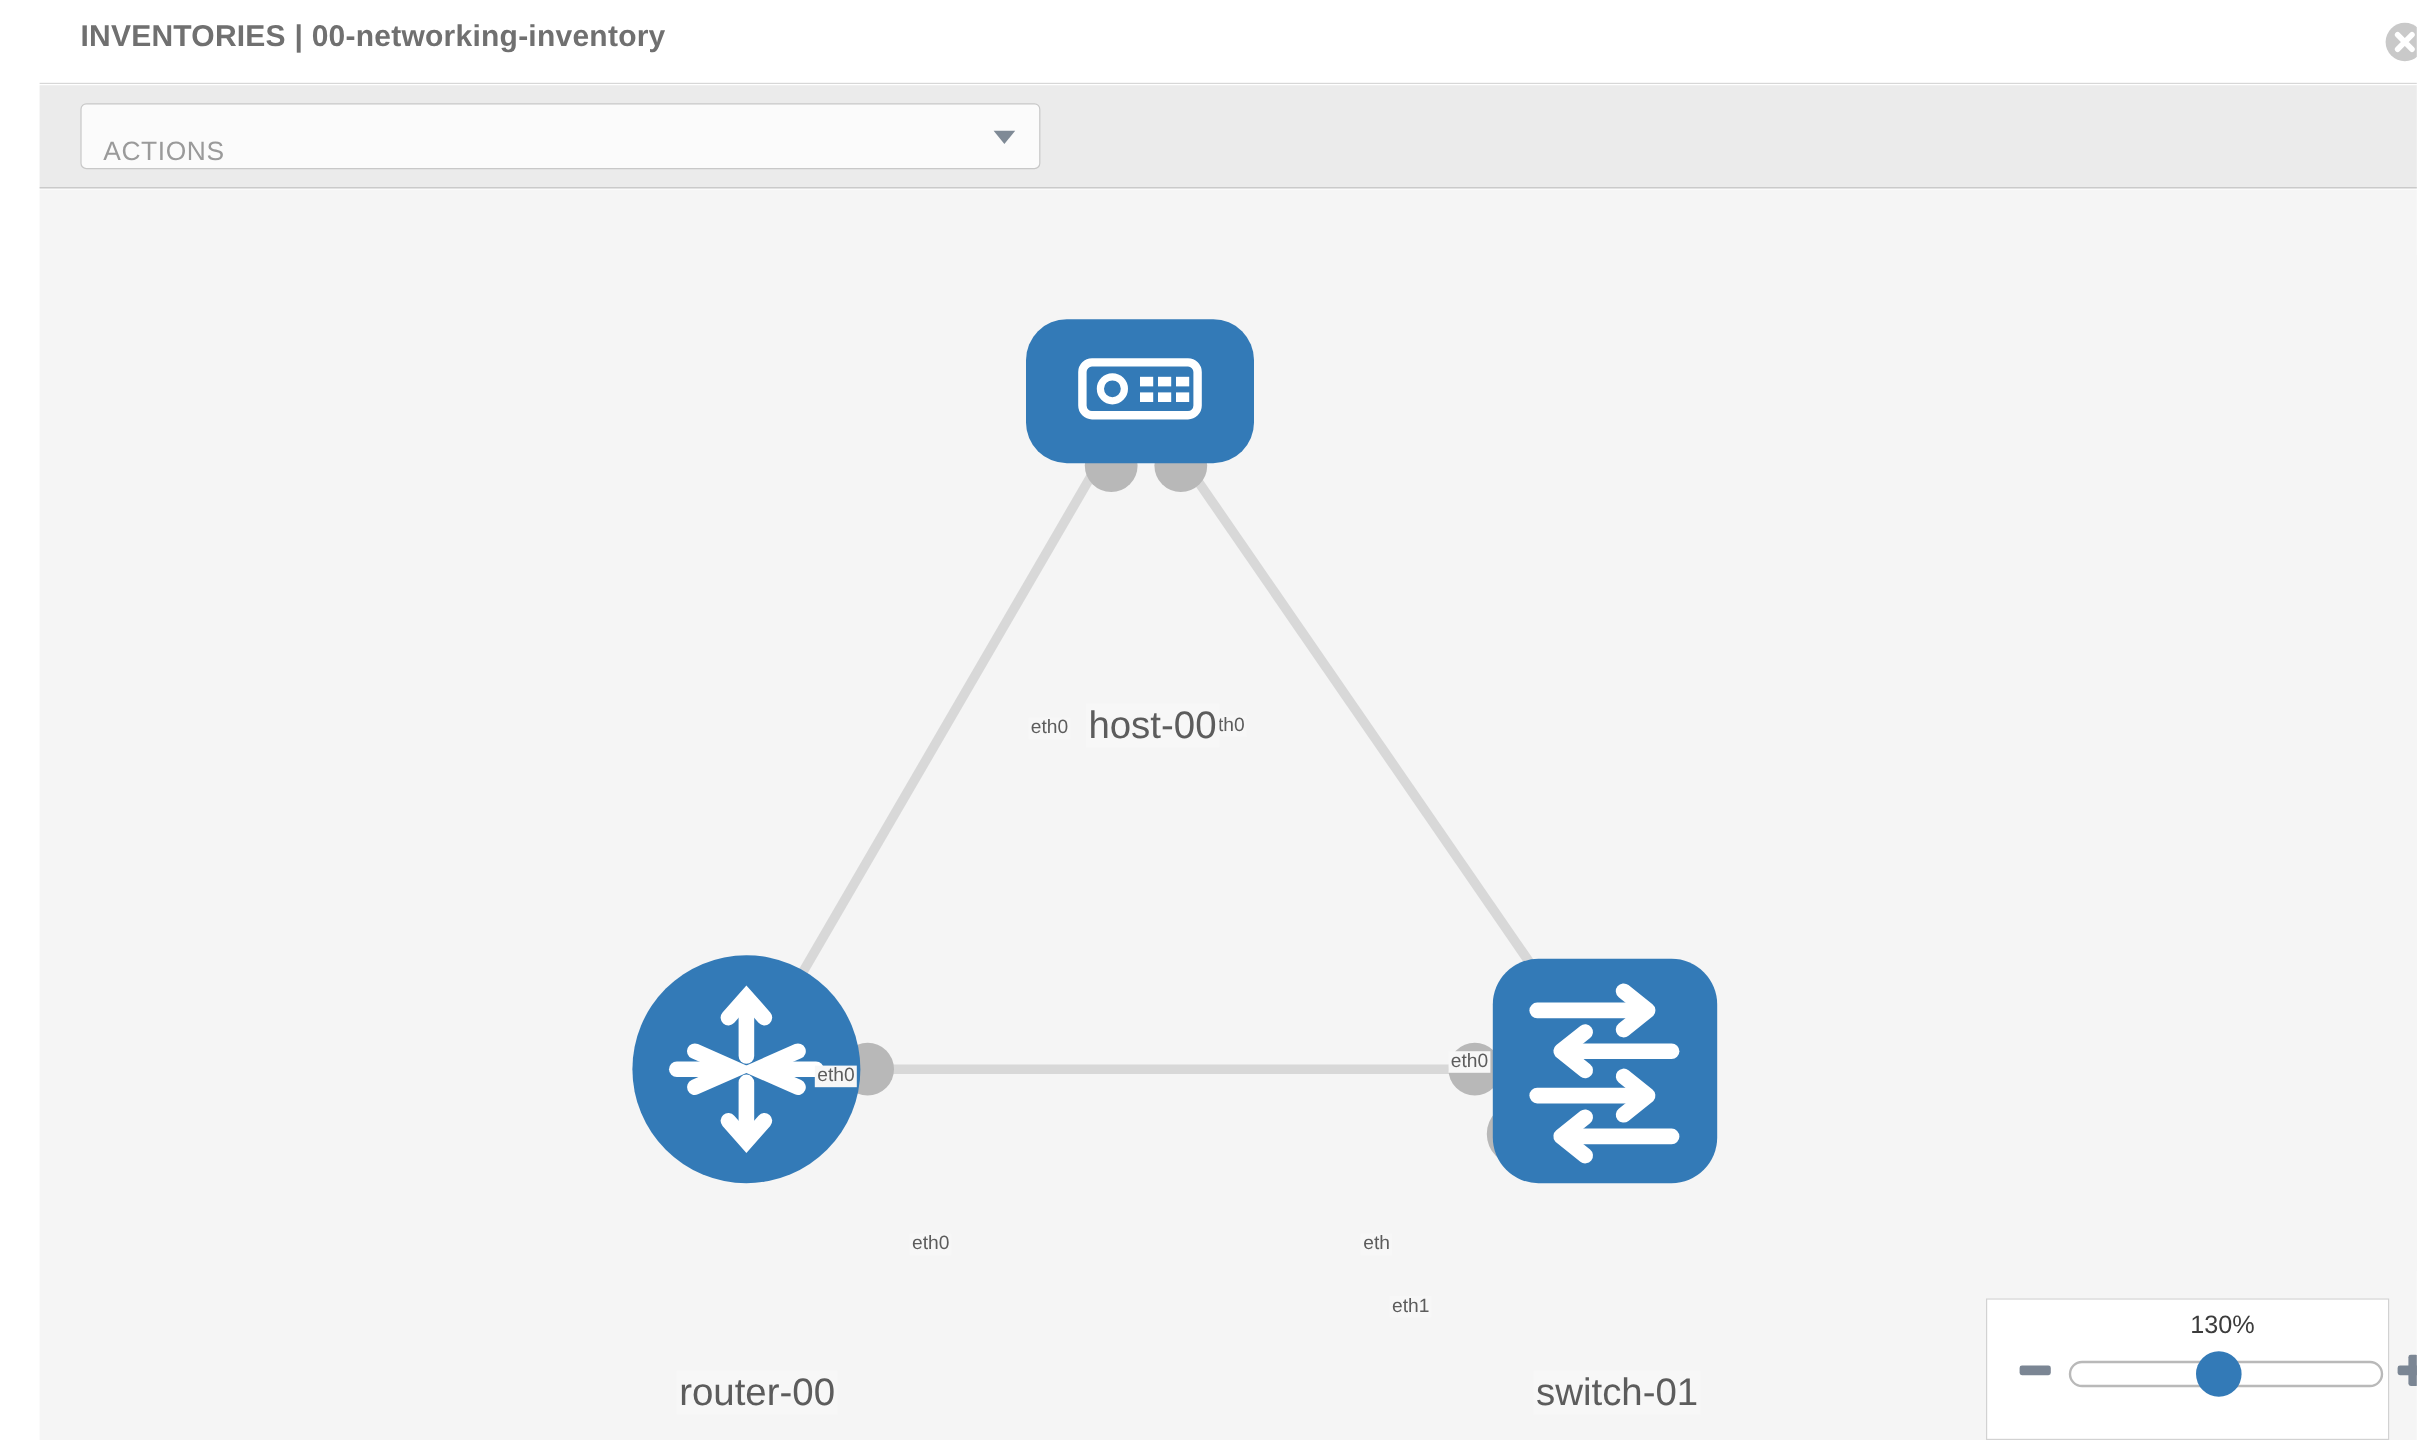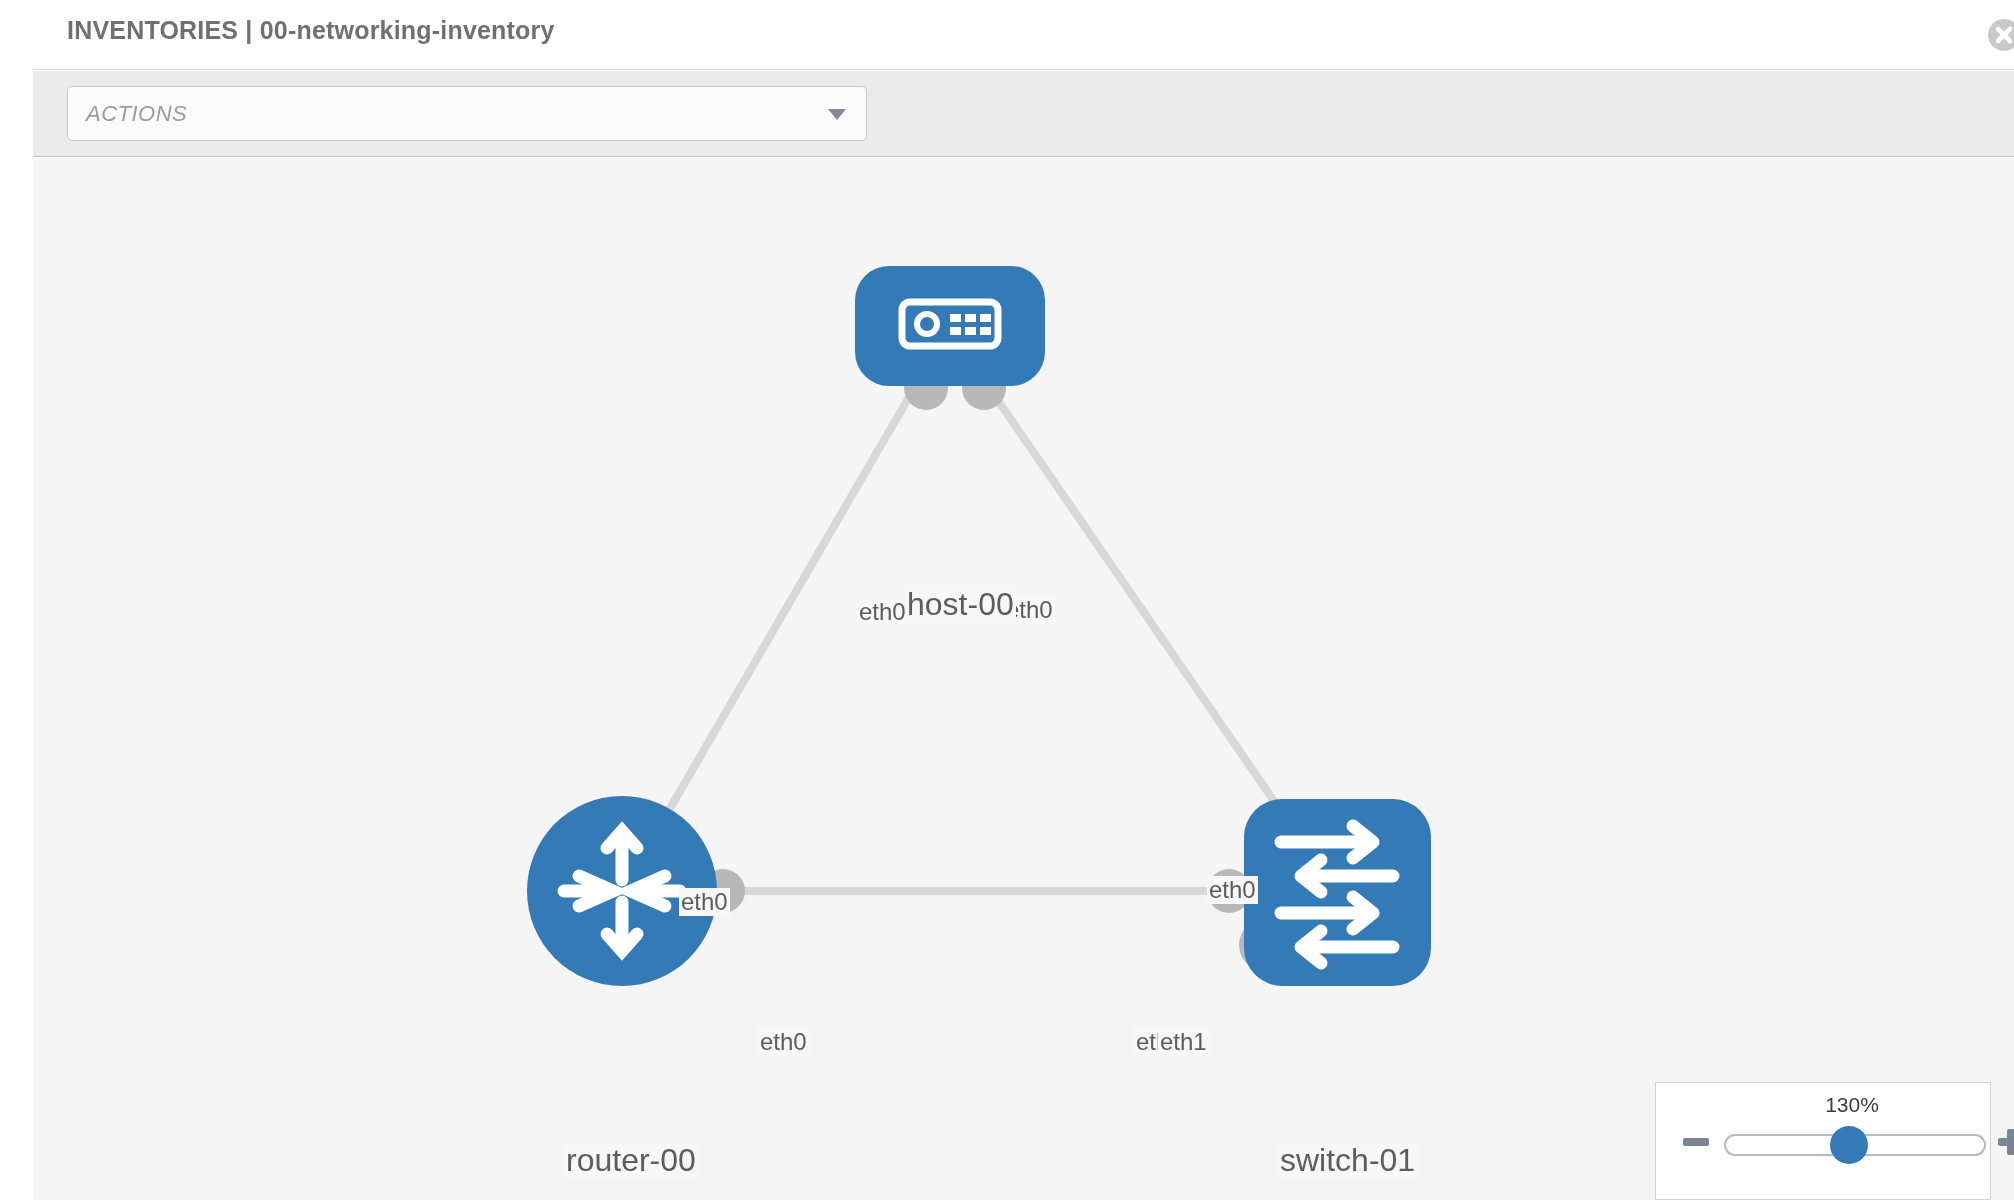--- a/index.html
+++ b/index.html
@@ -58,25 +58,24 @@
     position: absolute;
     left: 34px; top: 15px;
     width: 800px; height: 55px;
     background: #fbfbfb;
     border: 1px solid #c8c8c8;
     border-radius: 5px;
     cursor: pointer;
   }
   .actions-label {
     position: absolute;
-    left: 18px; top: 14px;
+    left: 18px; top: 26px;
     font-size: 22px;
     color: #9a9a9a;
     letter-spacing: 0.5px;
-    font-style: italic;
   }
   .caret {
     position: absolute;
     width: 0; height: 0;
     border-left: 9px solid transparent;
     border-right: 9px solid transparent;
     border-top: 11px solid #7f8a96;
   }
   .actions-caret { right: 20px; top: 22px; }
 
@@ -127,21 +126,21 @@
   .node-label {
     position: absolute;
     font-size: 32px;
     color: #5c5c5c;
     background: #f7f7f7;
     white-space: nowrap;
     padding: 0 2px;
   }
   .edge-label {
     position: absolute;
-    font-size: 24px;
+    font-size: 16px;
     color: #5c5c5c;
     background: #f7f7f7;
     white-space: nowrap;
     padding: 0 2px;
   }
 
   
   .zoom-widget {
     position: absolute;
     left: 1622px; top: 1082px;
@@ -286,21 +285,21 @@
         </g>
       </g>
     </svg>
 
     <span class="edge-label" style="left:824px; top:440px;">eth0</span>
     <span class="edge-label" style="left:971px; top:438px;">eth0</span>
     <span class="edge-label" style="left:646px; top:730px;">eth0</span>
     <span class="edge-label" style="left:1174px; top:718px;">eth0</span>
     <span class="edge-label" style="left:725px; top:870px;">eth0</span>
     <span class="edge-label" style="left:1101px; top:870px;">eth</span>
-    <span class="edge-label" style="left:1125px; top:870px;">eth1</span>
+    <span class="edge-label" style="left:1125px; top:922px;">eth1</span>
 
     <span class="node-label" style="left:872px; top:428px;">host-00</span>
     <span class="node-label" style="left:531px; top:984px;">router-00</span>
     <span class="node-label" style="left:1245px; top:984px;">switch-01</span>
 
   </div>
 
   <div class="zoom-widget">
     <div class="zoom-percent">130%</div>
 

